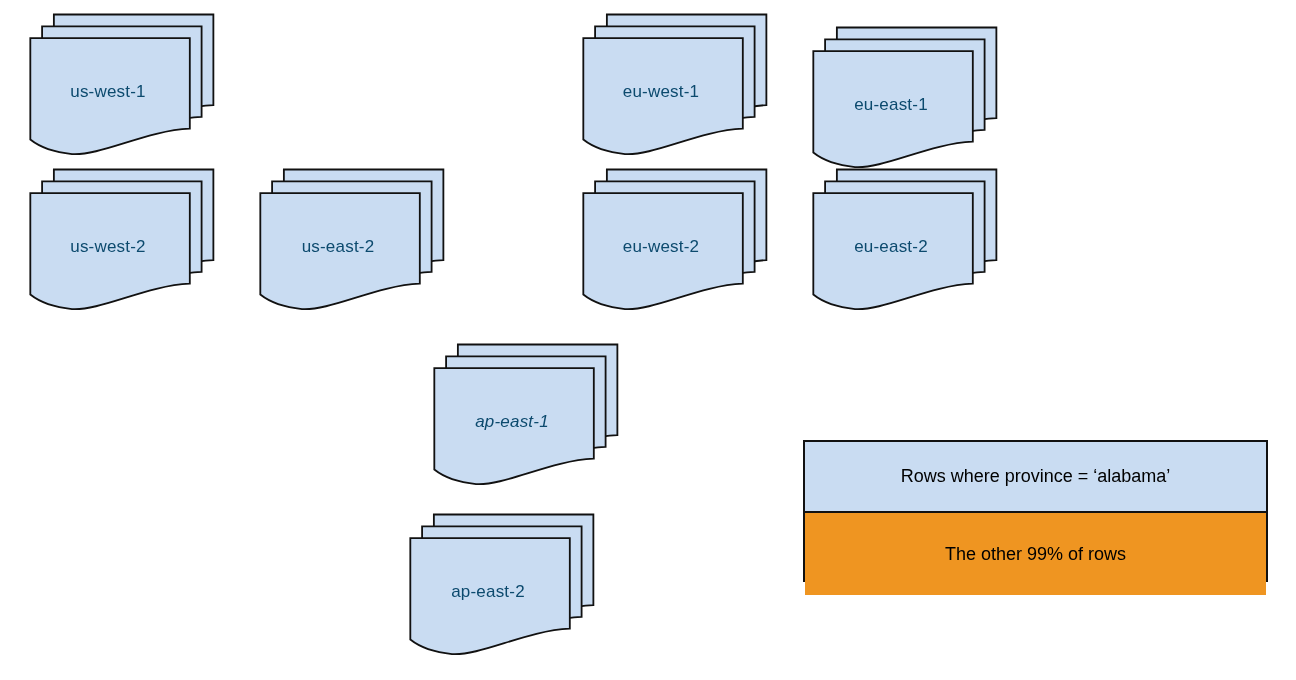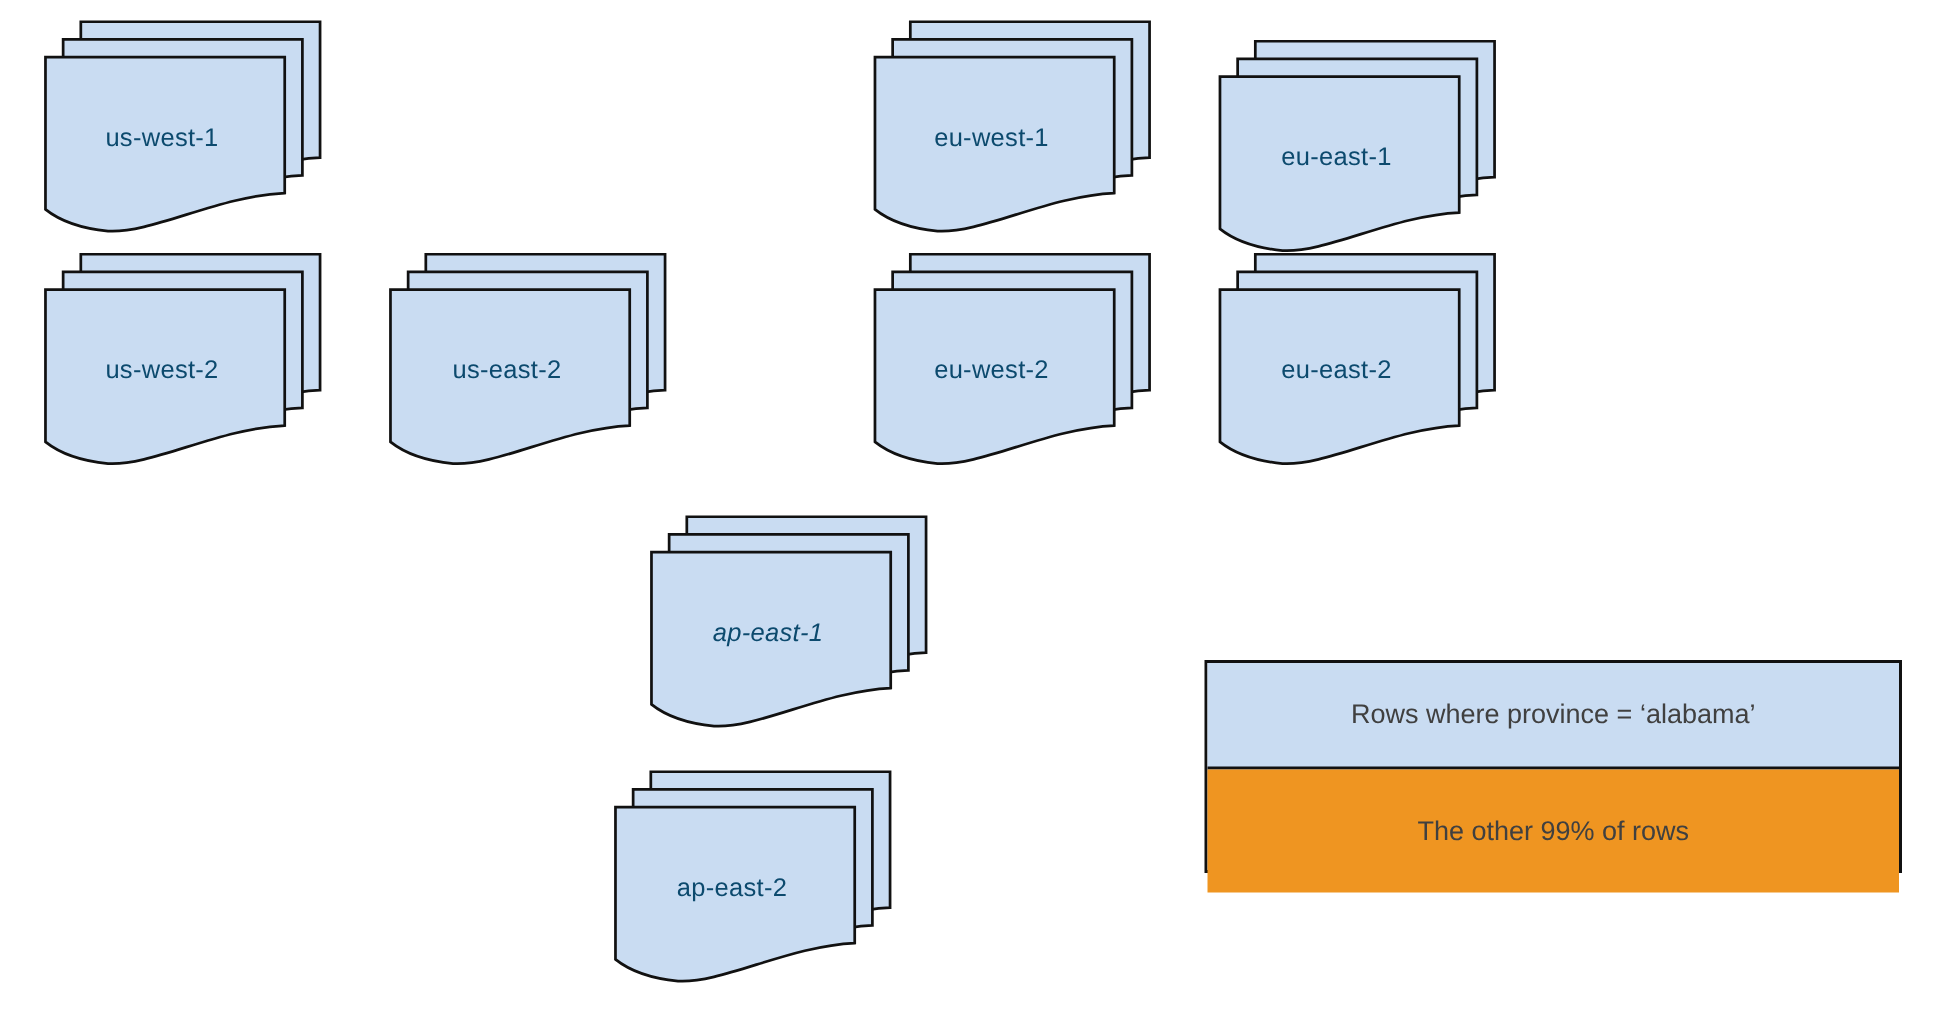--- a/index.html
+++ b/index.html
@@ -52,21 +52,21 @@
     position: absolute;
     border: 2px solid #111111;
     box-sizing: border-box;
   }
   .legend-row {
     box-sizing: border-box;
     display: flex;
     align-items: center;
     justify-content: center;
     font-size: 18px;
-    color: #404040;
+    color: #000000;
   }
   .legend-row.top {
     border-bottom: 2px solid #111111;
   }
 </style>
 </head>
 <body>
 
 <div id="canvas">
     <div class="stack" style="left: 20px; top: 0px;">

